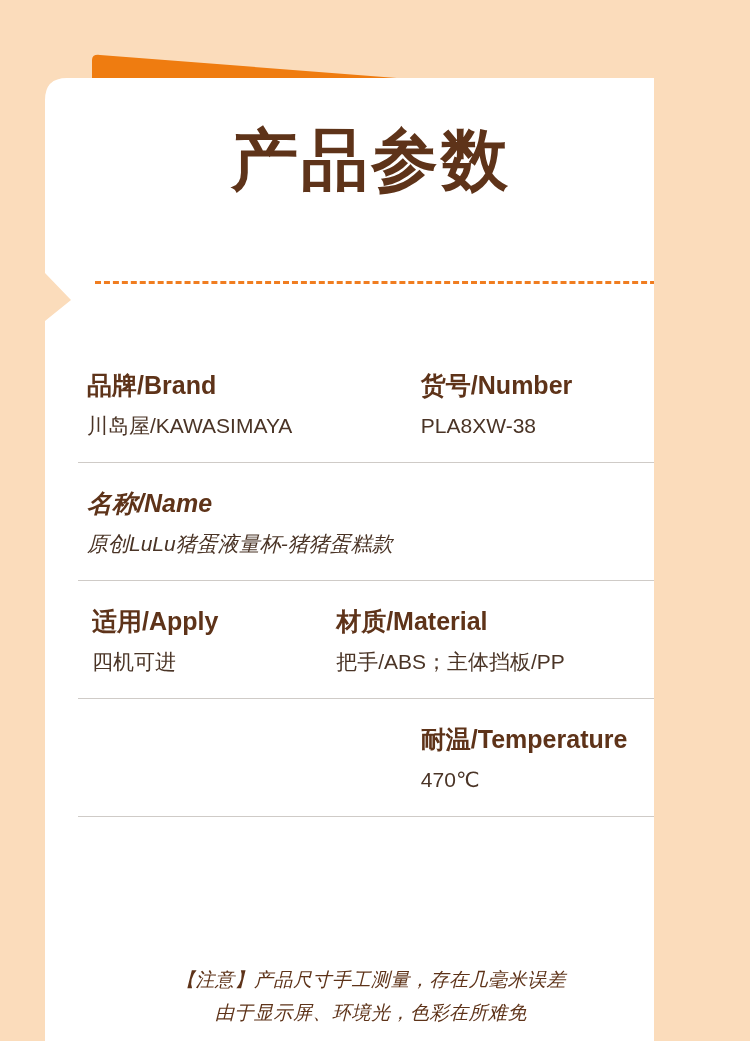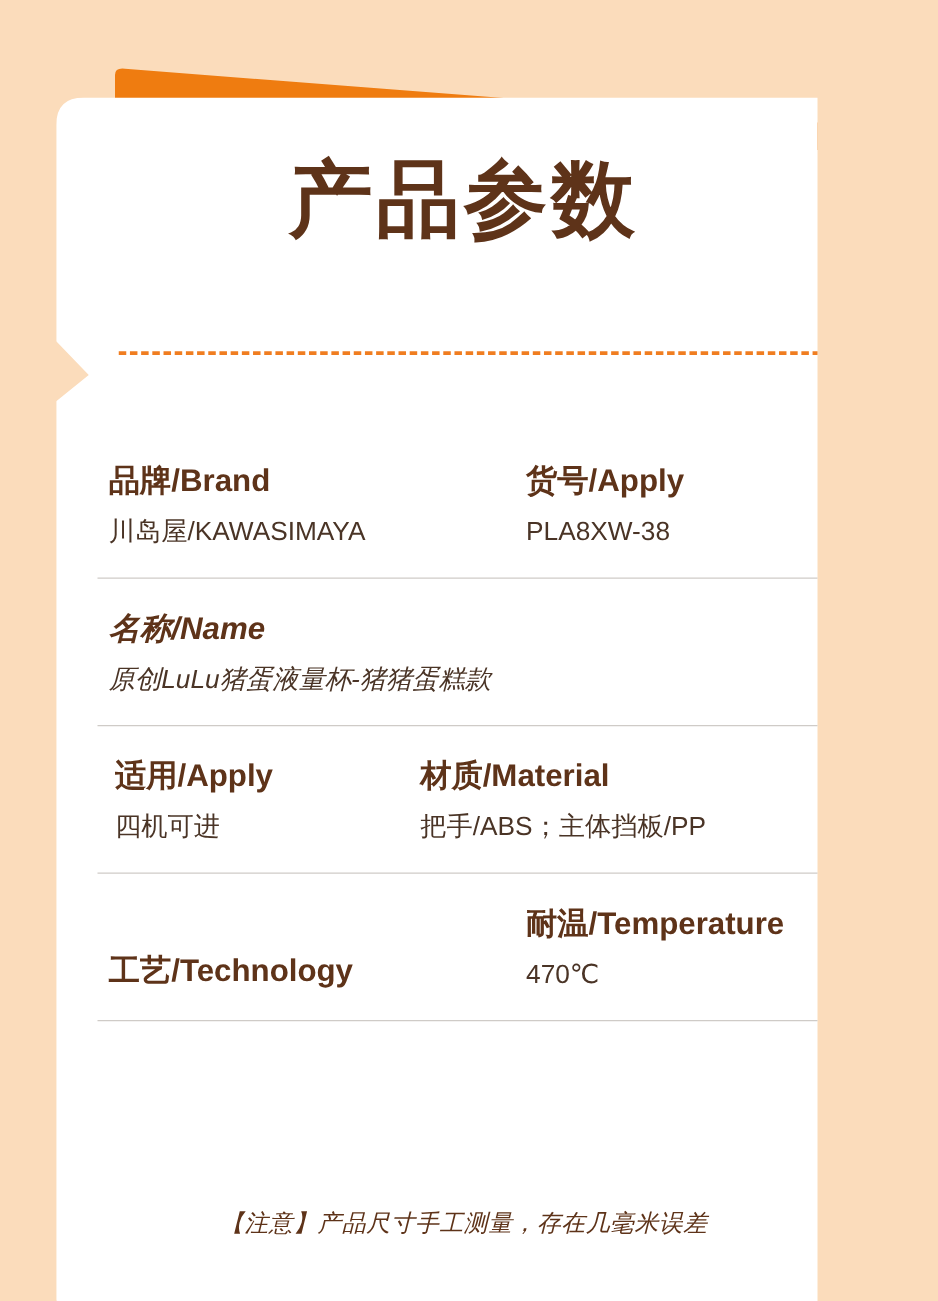--- a/index.html
+++ b/index.html
@@ -174,21 +174,21 @@
       <div class="dashed"></div>
 
       <div class="rows">
 
         <div class="row row-body">
           <div class="cell cell-left">
             <div class="spec-label">品牌/Brand</div>
             <div class="spec-value">川岛屋/KAWASIMAYA</div>
           </div>
           <div class="cell cell-right">
-            <div class="spec-label">货号/Apply</div>
+            <div class="spec-label">货号/Number</div>
             <div class="spec-value">PLA8XW-38</div>
           </div>
         </div>
         <div class="divider"></div>
 
         <div class="row row-body" style="padding-top:28px;font-style:italic;">
           <div class="cell cell-full">
             <div class="spec-label">名称/Name</div>
             <div class="spec-value">原创LuLu猪蛋液量杯-猪猪蛋糕款</div>
           </div>
@@ -202,30 +202,30 @@
           </div>
           <div class="cell cell-left">
             <div class="spec-label">材质/Material</div>
             <div class="spec-value">把手/ABS；主体挡板/PP</div>
           </div>
         </div>
         <div class="divider"></div>
 
         <div class="row row-body" style="padding-top:28px;">
           <div class="cell cell-left">
-            <div class="spec-label">工艺/Technology</div>
           </div>
           <div class="cell cell-right">
             <div class="spec-label">耐温/Temperature</div>
             <div class="spec-value">470℃</div>
           </div>
         </div>
         <div class="divider"></div>
 
       </div>
 
       <div class="note">
         <span class="note-line">【注意】产品尺寸手工测量，存在几毫米误差</span>
+        <span class="note-line">由于显示屏、环境光，色彩在所难免</span>
       </div>
 
     </div>
   </div>
 </div>
 
 </body></html>

